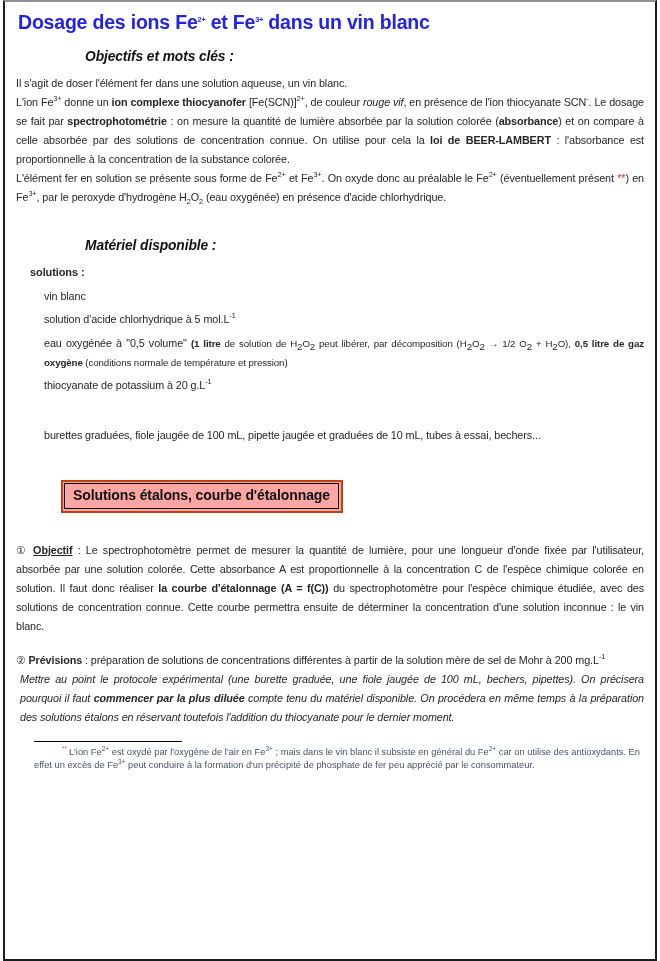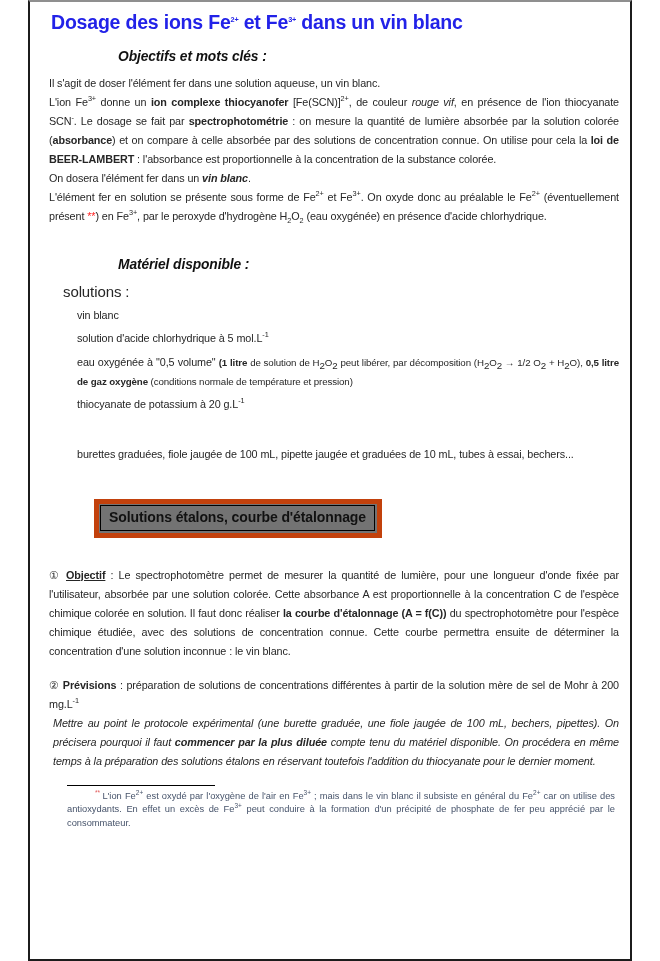--- a/index.html
+++ b/index.html
@@ -1,44 +1,44 @@
 <!DOCTYPE html>
 <html lang="fr" style="--title: #2222e8; --accent_red: #ff2222; --footnote: #46536a;"><head>
 <meta charset="utf-8">
 <style>
   * { margin:0; padding:0; box-sizing:border-box; }
   html,body { background:#fff; }
   .page {
     position:relative;
-    width:604px; height:961px;
+    width:654px; height:961px;
     margin:0 auto;
     background:#fff;
     border:2px solid #1c1c1c;
     border-top-color:#8f8f8f;
-    padding:6px 11px 4px 19px;
+    padding:6px 11px 4px 11px;
     overflow:hidden;
     font-family:"Liberation Sans", sans-serif;
     color:#262626;
     font-size:10.8px;
     line-height:19px;
     letter-spacing:-0.1px;
   }
   .title {
     font-size:19.5px; line-height:24px; font-weight:bold;
     color:var(--title,#2222e8);
     margin:2px 0 14px 2px; letter-spacing:-0.2px;
   }
   .subhead {
     font-size:13.8px; line-height:17px; font-weight:bold; font-style:italic;
     color:#111; margin:0 0 9px 69px;
   } .spacer-m { height:22px; } .spacer-l { height:30px; }
   p.body { text-align:justify; }
   p.item { margin:4.5px 0 4.5px 28px; text-align:justify; }
-  .grouplabel { font-weight:normal; font-size:15px; margin:0 0 3px 14px; }
-  .boxwrap { margin:30px 0 16px 45px; display:inline-block; border:5px solid #c2410c; padding:1px 2px 2px 1px; background:#737373; }
+  .grouplabel { font-weight:bold; font-size:11px; margin:0 0 3px 14px; }
+  .boxwrap { margin:30px 0 16px 45px; display:inline-block; border:2px solid #c2410c; padding:1px 2px 2px 1px; background:#fca5a5; }
   .boxinner {
     border:1px solid #000; padding:2px 8px 3px 8px;
     font-size:14px; font-weight:bold; line-height:19px; color:#111;
   }
   .block-obj { margin-top:12px; }
   .block-prev { margin-top:15px; }
   .prev-italic { font-style:italic; text-align:justify; margin-left:4px; }
   sup { font-size:7.3px; line-height:0; vertical-align:super; }
   sub { font-size:7.3px; line-height:0; vertical-align:sub; }
   .footnote-sep {
@@ -55,21 +55,20 @@
 <body>
 
 <div class="page">
 
   <h1 class="title"><span>Dosage des ions Fe</span><sup>2+</sup><span> et Fe</span><sup>3+</sup><span> dans un vin blanc</span></h1>
 
   <h2 class="subhead">Objectifs et mots clés :</h2>
 
   <p class="body"><span>Il s'agit de doser l'élément fer dans une solution aqueuse, un vin blanc.</span></p>
   <p class="body"><span>L'ion Fe</span><sup>3+</sup><span> donne un </span><span style="font-weight: bold;">ion complexe thiocyanofer</span><span> [Fe(SCN)]</span><sup>2+</sup><span>, de couleur </span><span style="font-style: italic;">rouge vif</span><span>, en présence de l'ion thiocyanate SCN</span><sup>-</sup><span>. Le dosage se fait par </span><span style="font-weight: bold;">spectrophotométrie</span><span> : on mesure la quantité de lumière absorbée par la solution colorée (</span><span style="font-weight: bold;">absorbance</span><span>) et on compare à celle absorbée par des solutions de concentration connue. On utilise pour cela la </span><span style="font-weight: bold;">loi de BEER-LAMBERT</span><span> : l'absorbance est proportionnelle à la concentration de la substance colorée.</span></p>
-  <p class="body"><span>On dosera l'élément fer dans un </span><span style="font-weight: bold; font-style: italic;">vin blanc</span><span>.</span></p>
   <p class="body"><span>L'élément fer en solution se présente sous forme de Fe</span><sup>2+</sup><span> et Fe</span><sup>3+</sup><span>. On oxyde donc au préalable le Fe</span><sup>2+</sup><span> (éventuellement présent </span><span style="color: rgb(255, 34, 34);">**</span><span>) en Fe</span><sup>3+</sup><span>, par le peroxyde d'hydrogène H</span><sub>2</sub><span>O</span><sub>2</sub><span> (eau oxygénée) en présence d'acide chlorhydrique.</span></p>
 
   <div class="spacer-l"></div>
 
   <h2 class="subhead">Matériel disponible :</h2>
 
   <div class="grouplabel">solutions :</div>
   <p class="item"><span>vin blanc</span></p>
   <p class="item"><span>solution d'acide chlorhydrique à 5 mol.L</span><sup>-1</sup></p>
   <p class="item"><span>eau oxygénée à "0,5 volume" </span><span style="font-weight: bold; font-size: 0.9em;">(1 litre</span><span style="font-size: 0.9em;"> de solution de H</span><sub style="font-size: 0.9em;">2</sub><span style="font-size: 0.9em;">O</span><sub style="font-size: 0.9em;">2</sub><span style="font-size: 0.9em;"> peut libérer, par décomposition (H</span><sub style="font-size: 0.9em;">2</sub><span style="font-size: 0.9em;">O</span><sub style="font-size: 0.9em;">2</sub><span style="font-size: 0.9em;"> → 1/2 O</span><sub style="font-size: 0.9em;">2</sub><span style="font-size: 0.9em;"> + H</span><sub style="font-size: 0.9em;">2</sub><span style="font-size: 0.9em;">O), </span><span style="font-weight: bold; font-size: 0.9em;">0,5 litre de gaz oxygène</span><span style="font-size: 0.9em;"> (conditions normale de température et pression)</span></p>

